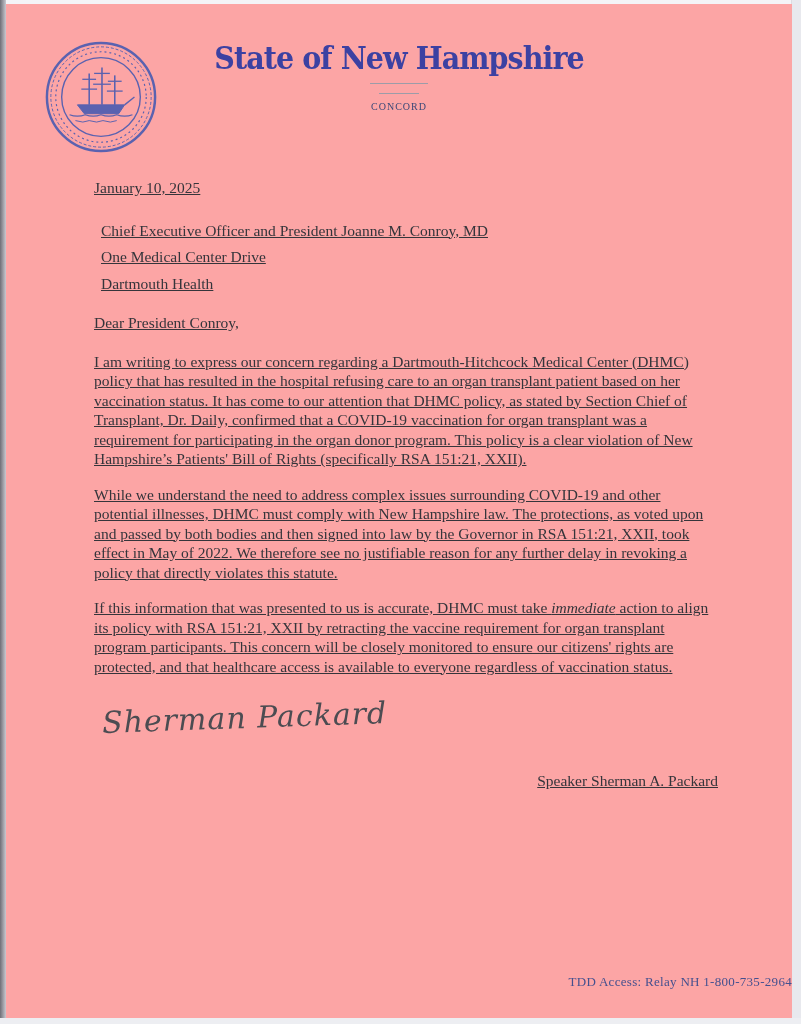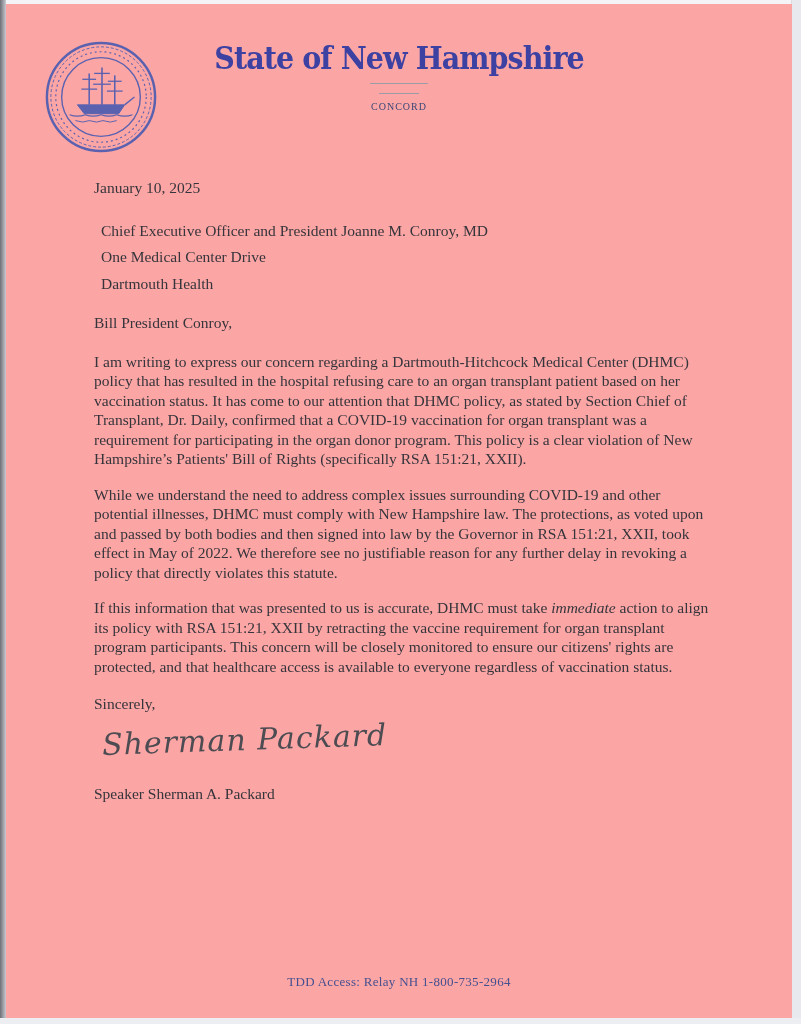--- a/index.html
+++ b/index.html
@@ -28,40 +28,40 @@
   }
   .hrule{height:1px;background:#9c9ca8;margin:7px auto 6px auto;}
   .rule-1{width:58px;}
   .rule-2{width:40px;margin-top:9px;}
   .org-line{font-size:14px;letter-spacing:.4px;color:#3b4878;margin-top:4px;}
   .city-line{font-size:10px;letter-spacing:1px;color:#3b4878;margin-top:7px;}
 
   
   .content{
     position:absolute;left:88px;top:174px;width:624px;
-    font-size:15.5px;line-height:19.5px;color:#35353b;
+    font-size:15.5px;line-height:19.5px;color:#35353b;text-decoration:underline;
   }
   .date-line{margin:0 0 23px 0;}
   .recipient-block{margin:0 0 20px 0;}
   .recipient-block div{margin:7px;}
   .salutation{margin:0 0 19px 0;}
   .para{margin:0 0 16px 0;text-align:left;}
   .italic{font-style:italic;margin-top:12px;}
   .closing{margin:18px 0 0 0;}
   .signature{
     display:inline-block;margin:16px 0 0 8px;
     font-family:"DejaVu Serif", serif;font-style:italic;
     font-size:30px;color:#4c4c52;letter-spacing:1px;
     transform:rotate(-2deg);
   }
-  .signer{margin:30px 0 0 0;}
+  .signer{margin:38px 0 0 0;text-align:right;}
 
   
   .footer{
-    position:absolute;left:0;top:970px;width:100%;text-align:center;
+    position:absolute;left:0;top:970px;width:100%;text-align:right;
     font-size:13px;letter-spacing:.3px;color:#44508f;
   }
 </style>
 </head>
 <body>
 
 <div class="edge-top"></div>
 <div class="edge-left"></div>
 <div class="edge-right"></div>
 <div class="edge-bottom"></div>
@@ -106,30 +106,29 @@
 
   <div class="content">
     <p class="date-line">January 10, 2025</p>
 
     <div class="recipient-block">
       <div>Chief Executive Officer and President Joanne M. Conroy, MD</div>
       <div>One Medical Center Drive</div>
       <div>Dartmouth Health</div>
     </div>
 
-    <p class="salutation">Bill President Conroy,</p>
+    <p class="salutation">Dear President Conroy,</p>
 
     <p class="para">I am writing to express our concern regarding a Dartmouth-Hitchcock Medical Center (DHMC) policy that has resulted in the hospital refusing care to an organ transplant patient based on her vaccination status. It has come to our attention that DHMC policy, as stated by Section Chief of Transplant, Dr. Daily, confirmed that a COVID-19 vaccination for organ transplant was a requirement for participating in the organ donor program. This policy is a clear violation of New Hampshire’s Patients' Bill of Rights (specifically RSA 151:21, XXII).</p>
 
     <p class="para">While we understand the need to address complex issues surrounding COVID-19 and other potential illnesses, DHMC must comply with New Hampshire law. The protections, as voted upon and passed by both bodies and then signed into law by the Governor in RSA 151:21, XXII, took effect in May of 2022. We therefore see no justifiable reason for any further delay in revoking a policy that directly violates this statute.</p>
 
     <p class="para"><span>If this information that was presented to us is accurate, DHMC must take </span><span class="italic">immediate</span><span> action to align its policy with RSA 151:21, XXII by retracting the vaccine requirement for organ transplant program participants. This concern will be closely monitored to ensure our citizens' rights are protected, and that healthcare access is available to everyone regardless of vaccination status.</span></p>
 
 
-    <p class="closing">Sincerely,</p>
 
     <div><span class="signature">Sherman Packard</span></div>
 
     <p class="signer">Speaker Sherman A. Packard</p>
   </div>
 
   <div class="footer">TDD Access: Relay NH 1-800-735-2964</div>
 
 </div>
 

